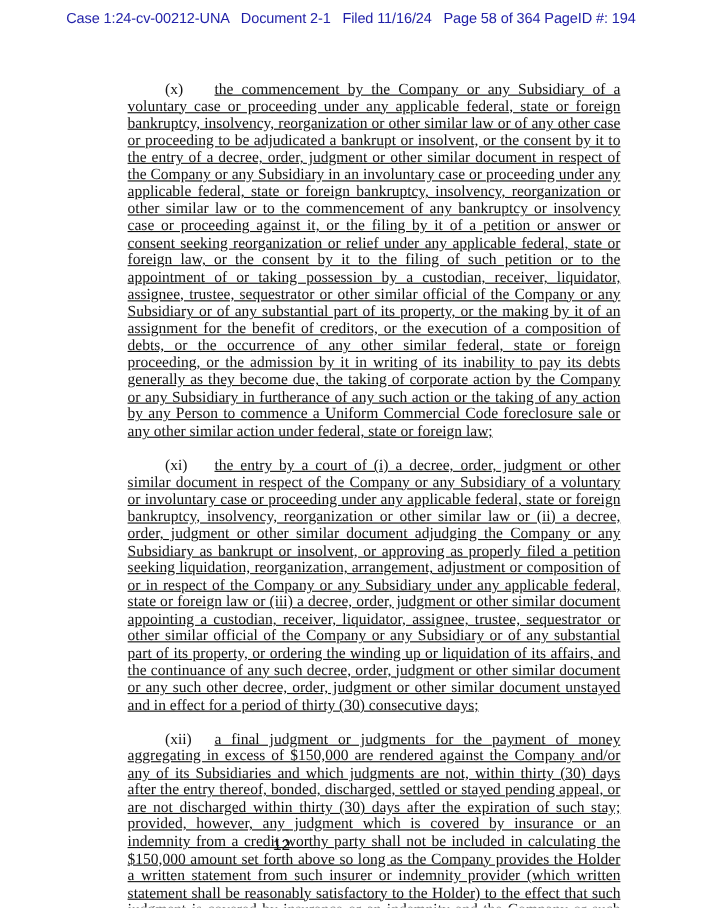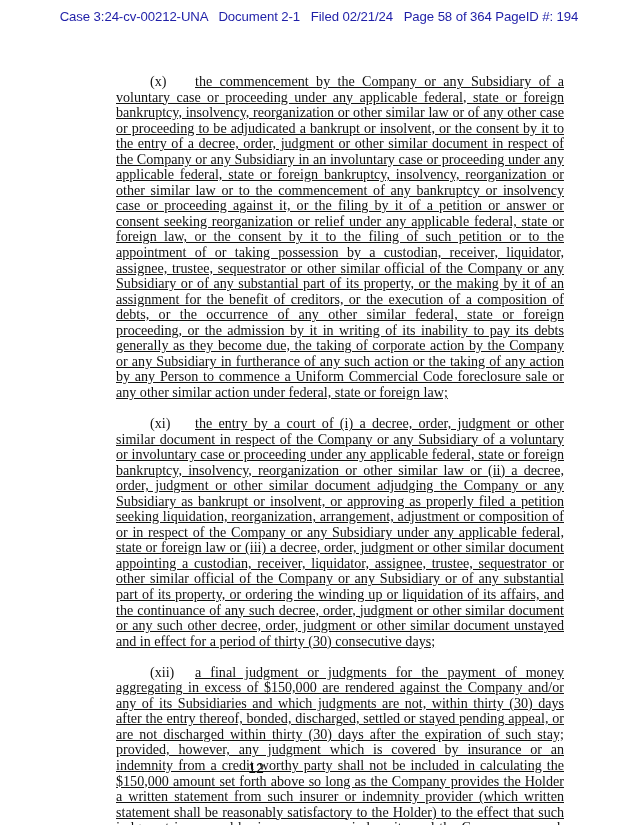--- a/index.html
+++ b/index.html
@@ -20,21 +20,21 @@
     .para { margin: 0 0 15.5px 0; text-indent: 34px; text-decoration: underline; }
     .marker { display: inline-block; width: 45px; text-indent: 0; }
     .page-num {
       position: absolute; top: 760px; left: 0; width: 512px; text-align: center;
       font-family: Liberation Sans, sans-serif; font-size: 14px; color: #111;
     }
   </style>
 </head>
 <body>
 
-<div class="header"><span>Case 3:24-cv-00212-UNA</span>   <span>Document 2-1</span>   <span>Filed 02/21/24</span>   <span>Page 58 of 364</span> <span>PageID #: 194</span></div>
+<div class="header"><span>Case 1:24-cv-00212-UNA</span>   <span>Document 2-1</span>   <span>Filed 11/16/24</span>   <span>Page 58 of 364</span> <span>PageID #: 194</span></div>
 
 <div class="body-text">
   <p class="para"><span class="marker">(x)</span><span>the commencement by the Company or any Subsidiary of a voluntary case or proceeding under any applicable federal, state or foreign bankruptcy, insolvency, reorganization or other similar law or of any other case or proceeding to be adjudicated a bankrupt or insolvent, or the consent by it to the entry of a decree, order, judgment or other similar document in respect of the Company or any Subsidiary in an involuntary case or proceeding under any applicable federal, state or foreign bankruptcy, insolvency, reorganization or other similar law or to the commencement of any bankruptcy or insolvency case or proceeding against it, or the filing by it of a petition or answer or consent seeking reorganization or relief under any applicable federal, state or foreign law, or the consent by it to the filing of such petition or to the appointment of or taking possession by a custodian, receiver, liquidator, assignee, trustee, sequestrator or other similar official of the Company or any Subsidiary or of any substantial part of its property, or the making by it of an assignment for the benefit of creditors, or the execution of a composition of debts, or the occurrence of any other similar federal, state or foreign proceeding, or the admission by it in writing of its inability to pay its debts generally as they become due, the taking of corporate action by the Company or any Subsidiary in furtherance of any such action or the taking of any action by any Person to commence a Uniform Commercial Code foreclosure sale or any other similar action under federal, state or foreign law;</span></p>
   <p class="para"><span class="marker">(xi)</span><span>the entry by a court of (i) a decree, order, judgment or other similar document in respect of the Company or any Subsidiary of a voluntary or involuntary case or proceeding under any applicable federal, state or foreign bankruptcy, insolvency, reorganization or other similar law or (ii) a decree, order, judgment or other similar document adjudging the Company or any Subsidiary as bankrupt or insolvent, or approving as properly filed a petition seeking liquidation, reorganization, arrangement, adjustment or composition of or in respect of the Company or any Subsidiary under any applicable federal, state or foreign law or (iii) a decree, order, judgment or other similar document appointing a custodian, receiver, liquidator, assignee, trustee, sequestrator or other similar official of the Company or any Subsidiary or of any substantial part of its property, or ordering the winding up or liquidation of its affairs, and the continuance of any such decree, order, judgment or other similar document or any such other decree, order, judgment or other similar document unstayed and in effect for a period of thirty (30) consecutive days;</span></p>
   <p class="para"><span class="marker">(xii)</span><span>a final judgment or judgments for the payment of money aggregating in excess of $150,000 are rendered against the Company and/or any of its Subsidiaries and which judgments are not, within thirty (30) days after the entry thereof, bonded, discharged, settled or stayed pending appeal, or are not discharged within thirty (30) days after the expiration of such stay; provided, however, any judgment which is covered by insurance or an indemnity from a credit worthy party shall not be included in calculating the $150,000 amount set forth above so long as the Company provides the Holder a written statement from such insurer or indemnity provider (which written statement shall be reasonably satisfactory to the Holder) to the effect that such judgment is covered by insurance or an indemnity and the Company or such Subsidiary (as the case may be) will receive the proceeds of such insurance or indemnity within thirty (30) days of the issuance of such judgment;</span></p>
 </div>
 
 <div class="page-num">12</div>
 
 </body></html>

